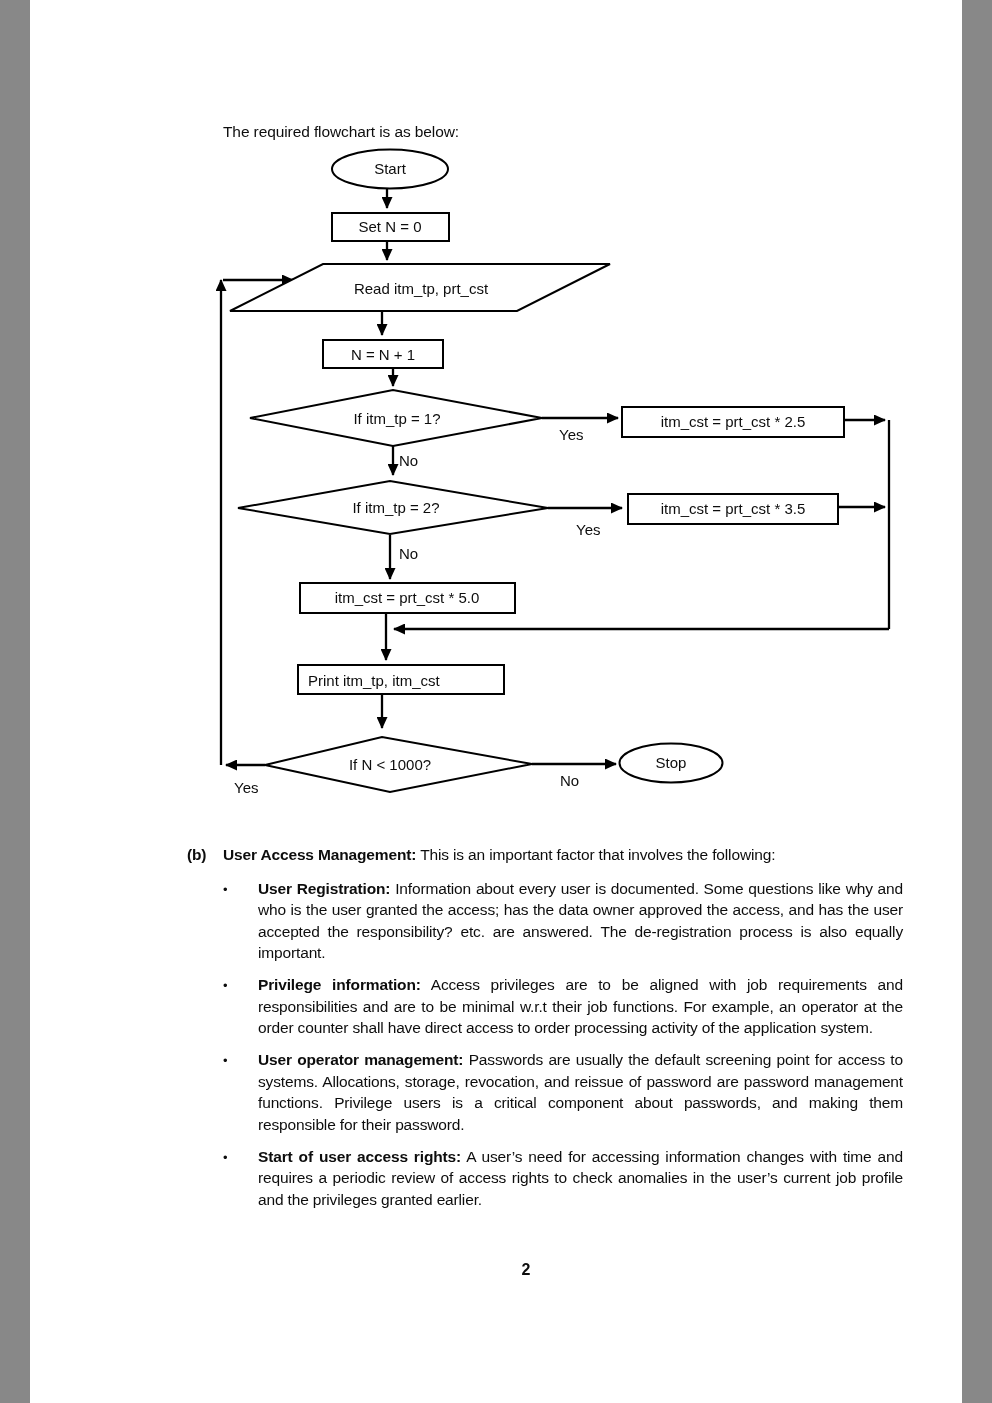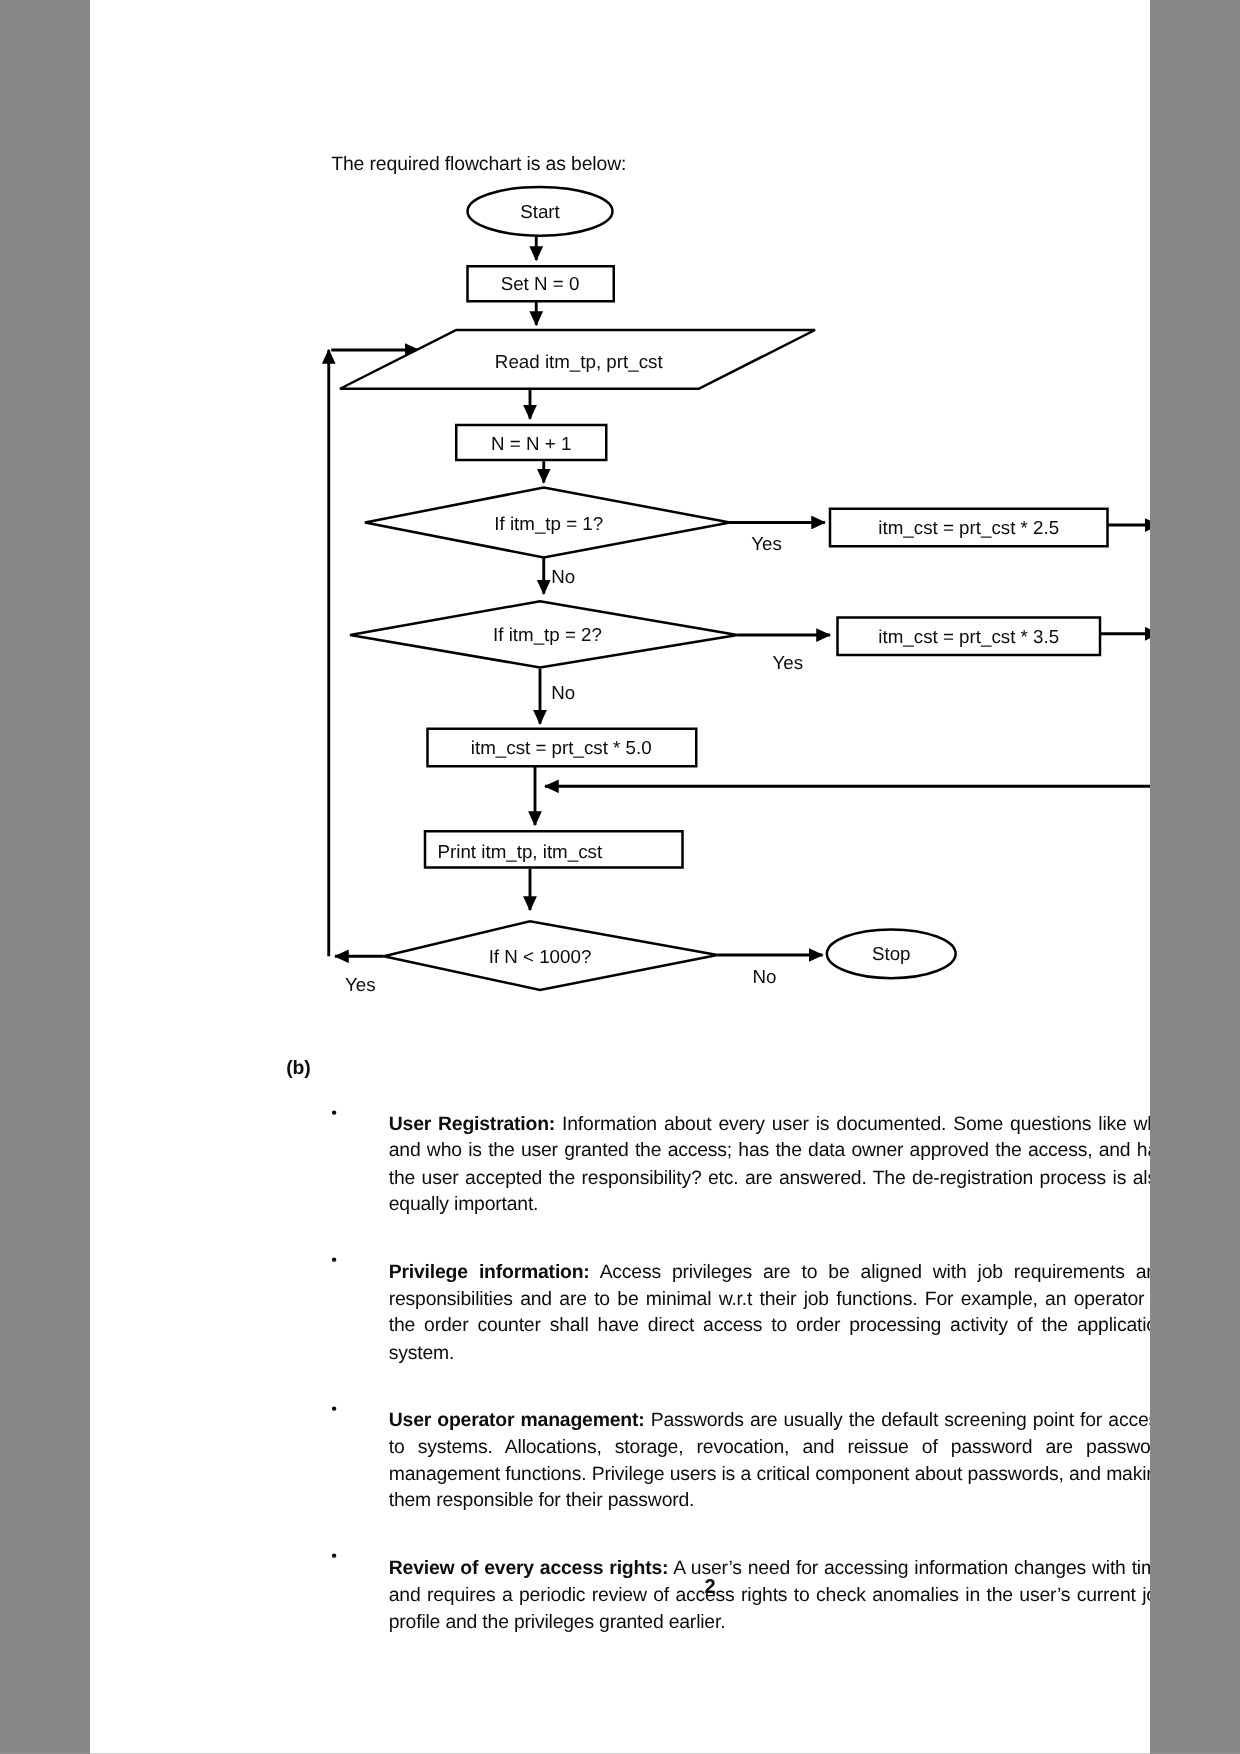--- a/index.html
+++ b/index.html
@@ -1,17 +1,17 @@
 <!DOCTYPE html>
 <html><head>
 <meta charset="utf-8">
 <style>
   html,body{margin:0;padding:0;background:#888;}
   .page{
-    position:relative; width:848px; height:1403px; margin:0 auto;
+    position:relative; width:932px; height:1403px; margin:0 auto;
     background:#ffffff; overflow:hidden;
     font-family:"Liberation Sans", sans-serif; color:#0d0d0d;
   }
   .intro-line{
     position:absolute; left:193px; top:121px;
     font-size:15.5px; line-height:21px; letter-spacing:-0.1px;
   }
   svg.flowchart{ position:absolute; left:0; top:0; }
   svg.flowchart .shape{ fill:#ffffff; stroke:#000; stroke-width:2; }
   svg.flowchart .conn{ fill:none; stroke:#000; stroke-width:2.3; }
@@ -21,21 +21,21 @@
   .sec{
     position:absolute; left:157px; top:844px; width:716px;
     font-size:15.5px; line-height:21.5px; letter-spacing:-0.15px;
   }
   .sec-head{ display:flex; }
   .sec-head .marker{ width:36px; flex:0 0 36px; font-weight:bold; }
   .sec-head b, .bullet b{ font-weight:bold; }
   .bullets{ margin:12px 0 0 36px; }
   .bullet{ display:flex; margin-bottom:10.5px; }
   .bullet .dot{ width:35px; flex:0 0 35px; font-size:13px; padding-top:1px; }
-  .bullet p{ margin:11px; width:645px; text-align:justify; text-align-last:left; }
+  .bullet p{ margin:0; width:645px; text-align:justify; text-align-last:left; }
   .page-number{
     position:absolute; top:1261px; left:0; width:992px;
     text-align:center; font-size:16px; font-weight:bold;
   }
 </style>
 </head>
 <body>
 
 <div class="page">
 
@@ -132,36 +132,37 @@
 
     <g>
       <ellipse class="shape" cx="641" cy="763" rx="51.5" ry="19.5"></ellipse>
       <text class="mid" x="641" y="768">Stop</text>
     </g>
   </svg>
 
   <div class="sec">
     <div class="sec-head">
       <span class="marker">(b)</span>
+      <span class="head-text"><b>User Access Management:</b> <span>This is an important factor that involves the following:</span></span>
     </div>
     <div class="bullets">
       <div class="bullet">
         <span class="dot">•</span>
         <p><b>User Registration:</b> <span>Information about every user is documented. Some questions like why and who is the user granted the access; has the data owner approved the access, and has the user accepted the responsibility? etc. are answered. The de-registration process is also equally important.</span></p>
       </div>
       <div class="bullet">
         <span class="dot">•</span>
         <p><b>Privilege information:</b> <span>Access privileges are to be aligned with job requirements and responsibilities and are to be minimal w.r.t their job functions. For example, an operator at the order counter shall have direct access to order processing activity of the application system.</span></p>
       </div>
       <div class="bullet">
         <span class="dot">•</span>
         <p><b>User operator management:</b> <span>Passwords are usually the default screening point for access to systems. Allocations, storage, revocation, and reissue of password are password management functions. Privilege users is a critical component about passwords, and making them responsible for their password.</span></p>
       </div>
       <div class="bullet">
         <span class="dot">•</span>
-        <p><b>Review of every access rights:</b> <span>A user’s need for accessing information changes with time and requires a periodic review of access rights to check anomalies in the user’s current job profile and the privileges granted earlier.</span></p>
+        <p><b>Start of user access rights:</b> <span>A user’s need for accessing information changes with time and requires a periodic review of access rights to check anomalies in the user’s current job profile and the privileges granted earlier.</span></p>
       </div>
     </div>
   </div>
 
   <div class="page-number">2</div>
 
 </div>
 
 </body></html>

